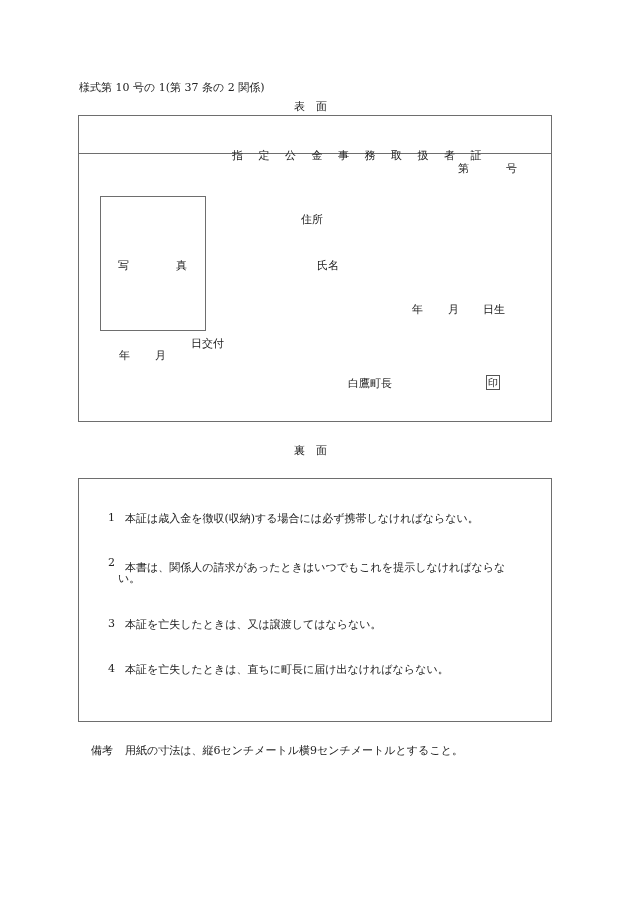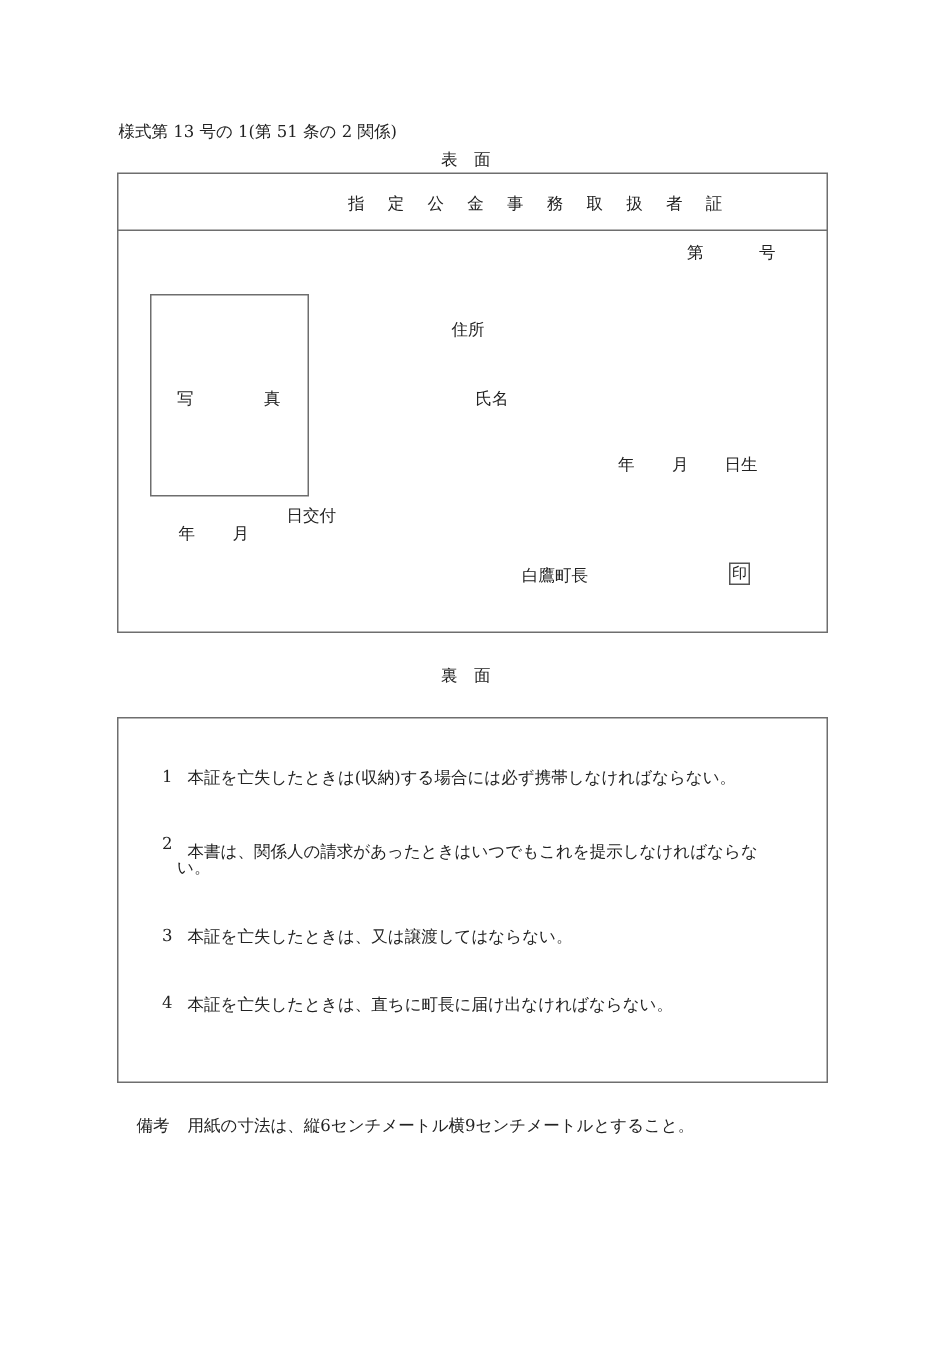--- a/index.html
+++ b/index.html
@@ -4,27 +4,27 @@
 <style>
   html, body { margin: 0; padding: 0; background: #ffffff; }
   body {
     width: 630px; height: 903px; position: relative; overflow: hidden;
     font-family: "DejaVu Serif", "Liberation Serif", serif;
     color: #222222; font-size: 11px;
   }
   .abs { position: absolute; white-space: nowrap; }
   .box { position: absolute; border: 1px solid #6e6e6e; box-sizing: border-box; }
   .hline { position: absolute; height: 0; border-top: 1px solid #6e6e6e; }
-  .spaced { letter-spacing: 6px; }
+  .spaced { letter-spacing: 6px; margin-top: 20px; }
   .seal { position: absolute; border: 1px solid #555; font-size: 10px; line-height: 13px; padding: 0 1px; }
 </style>
 </head>
 <body>
 
-<div class="abs" style="left:79px; top:80px;">様式第 13 号の 1(第 51 条の 2 関係)</div>
+<div class="abs" style="left:79px; top:80px;">様式第 10 号の 1(第 37 条の 2 関係)</div>
 <div class="abs" style="left:294px; top:99px;text-align:right;">表　面</div>
 
 <div class="box" style="left:78px; top:115px; width:474px; height:307px;"></div>
 <div class="hline" style="left:78px; top:153px; width:474px;"></div>
 <div class="abs spaced" style="left:232px; top:128px;">指 定 公 金 事 務 取 扱 者 証</div>
 
 <div class="abs" style="left:458px; top:161px;">第</div>
 <div class="abs" style="left:506px; top:161px;">号</div>
 
 <div class="box" style="left:100px; top:196px; width:106px; height:135px;"></div>
@@ -42,21 +42,21 @@
 <div class="abs" style="left:155px; top:348px;">月</div>
 <div class="abs" style="left:191px; top:336px;">日交付</div>
 
 <div class="abs" style="left:348px; top:376px;">白鷹町長</div>
 <div class="seal" style="left:486px; top:375px;">印</div>
 
 <div class="abs" style="left:294px; top:443px;">裏　面</div>
 <div class="box" style="left:78px; top:478px; width:474px; height:244px;"></div>
 
 <div class="abs" style="left:108px; top:511px;">1</div>
-<div class="abs" style="left:125px; top:511px;">本証を亡失したときは(収納)する場合には必ず携帯しなければならない。</div>
+<div class="abs" style="left:125px; top:511px;">本証は歳入金を徴収(収納)する場合には必ず携帯しなければならない。</div>
 
 <div class="abs" style="left:108px; top:556px;">2</div>
 <div class="abs" style="left:125px; top:560px;">本書は、関係人の請求があったときはいつでもこれを提示しなければならな</div>
 <div class="abs" style="left:118px; top:571px;">い。</div>
 
 <div class="abs" style="left:108px; top:617px;">3</div>
 <div class="abs" style="left:125px; top:617px;">本証を亡失したときは、又は譲渡してはならない。</div>
 
 <div class="abs" style="left:108px; top:662px;">4</div>
 <div class="abs" style="left:125px; top:662px;text-align:right;">本証を亡失したときは、直ちに町長に届け出なければならない。</div>

